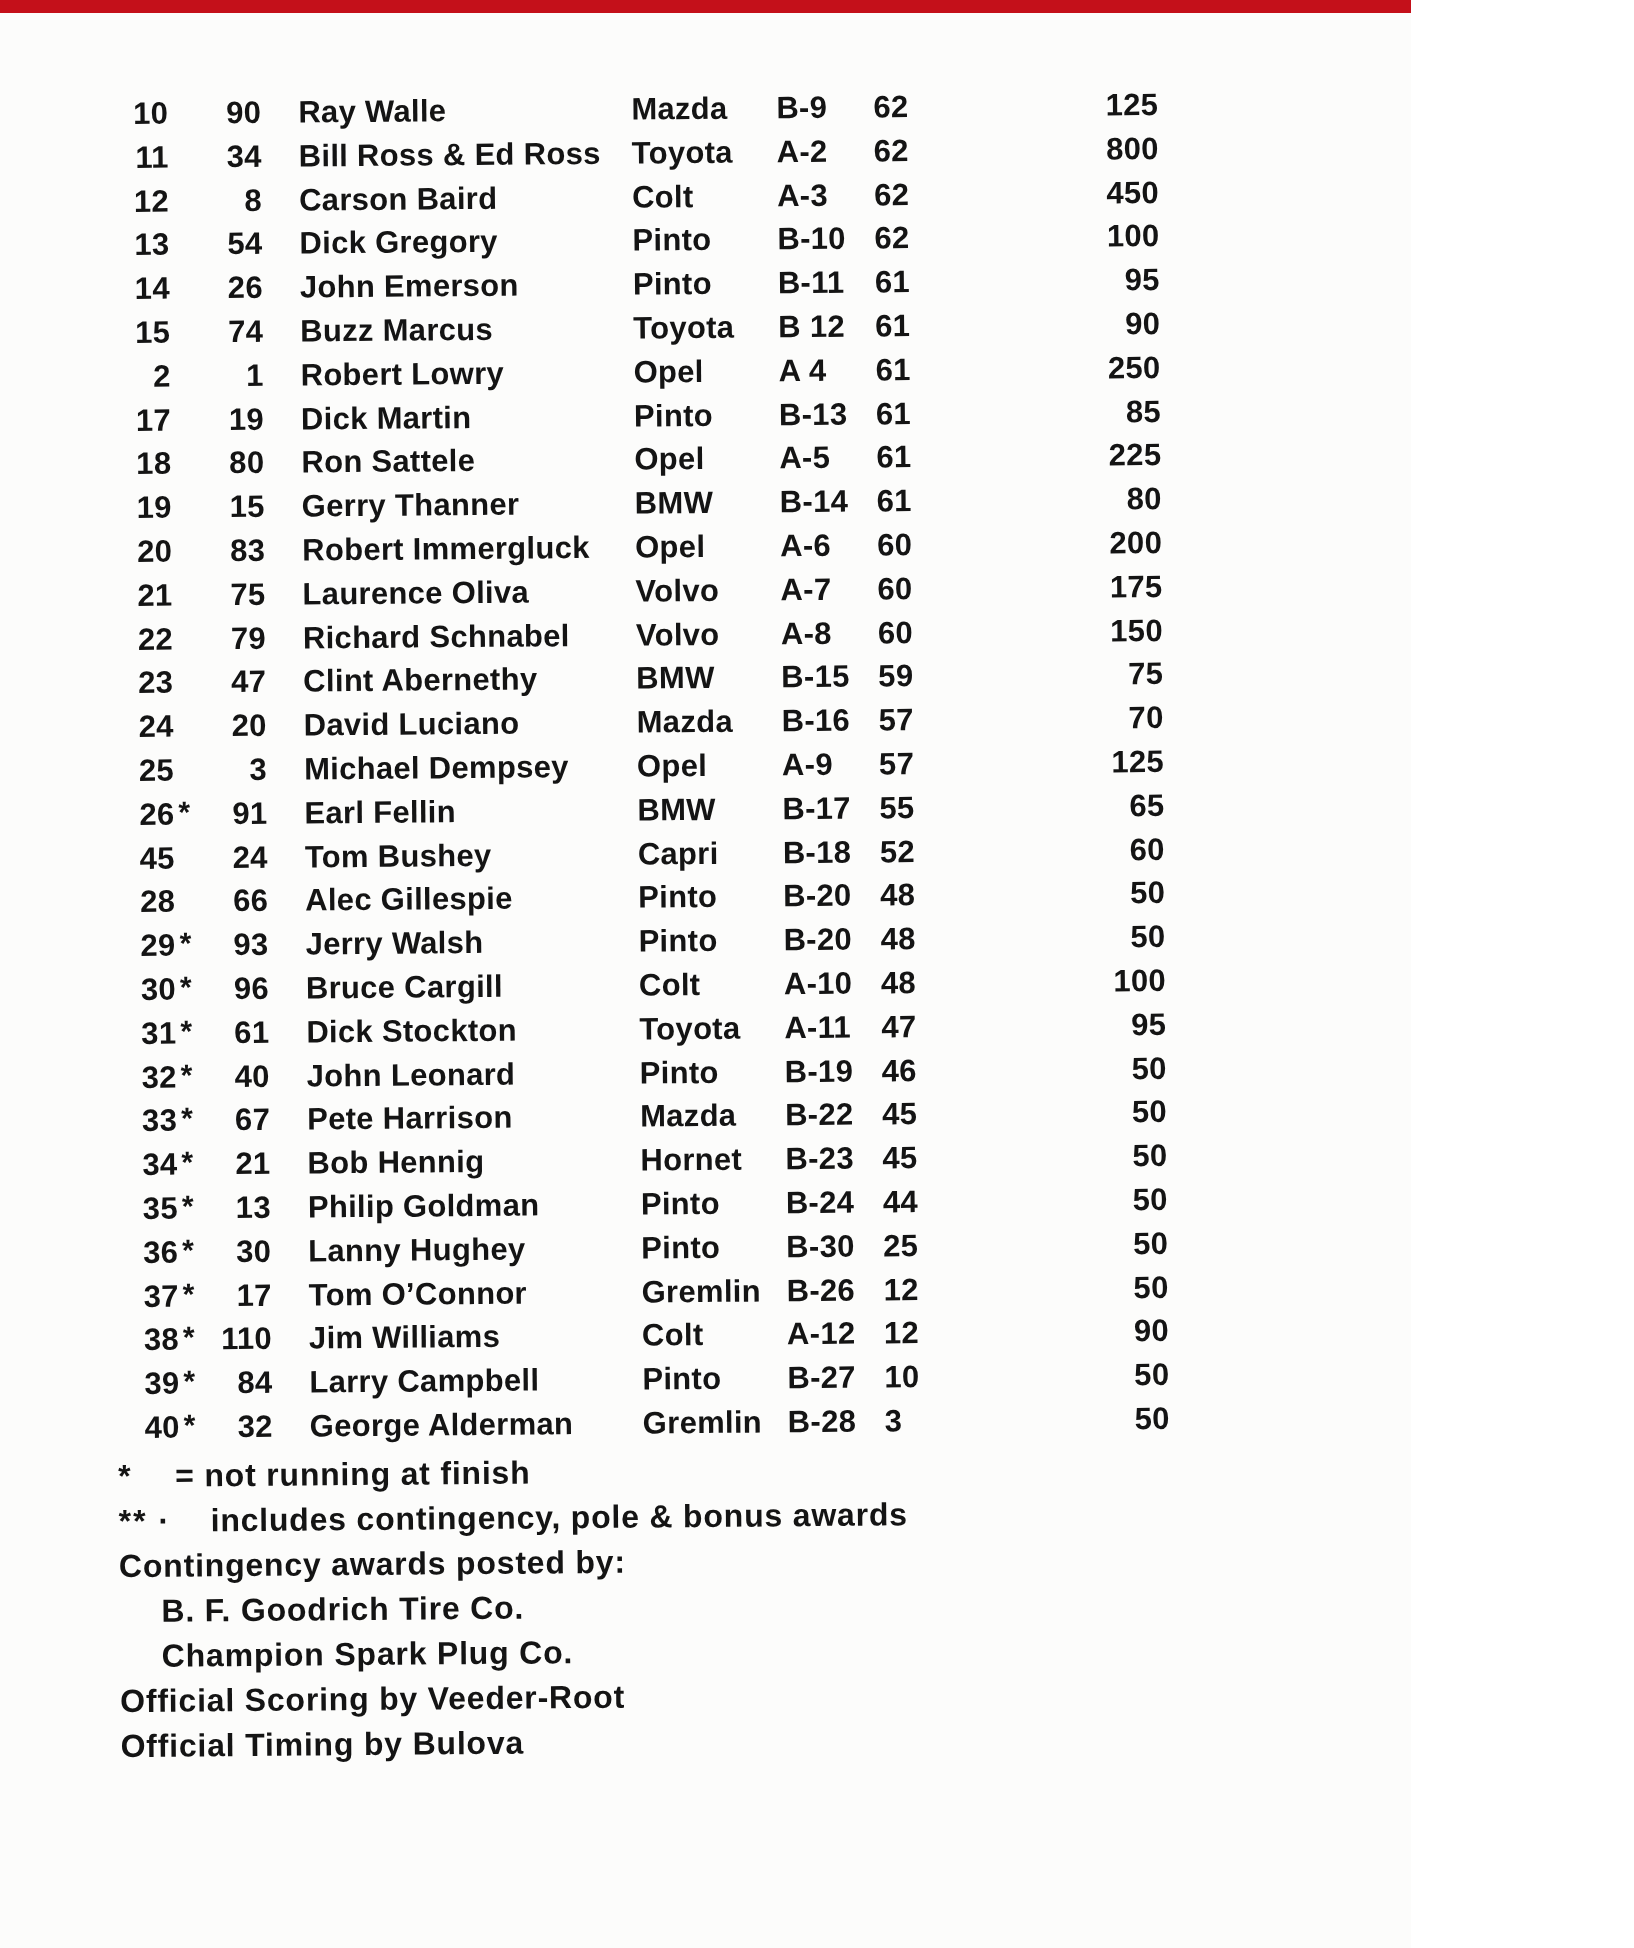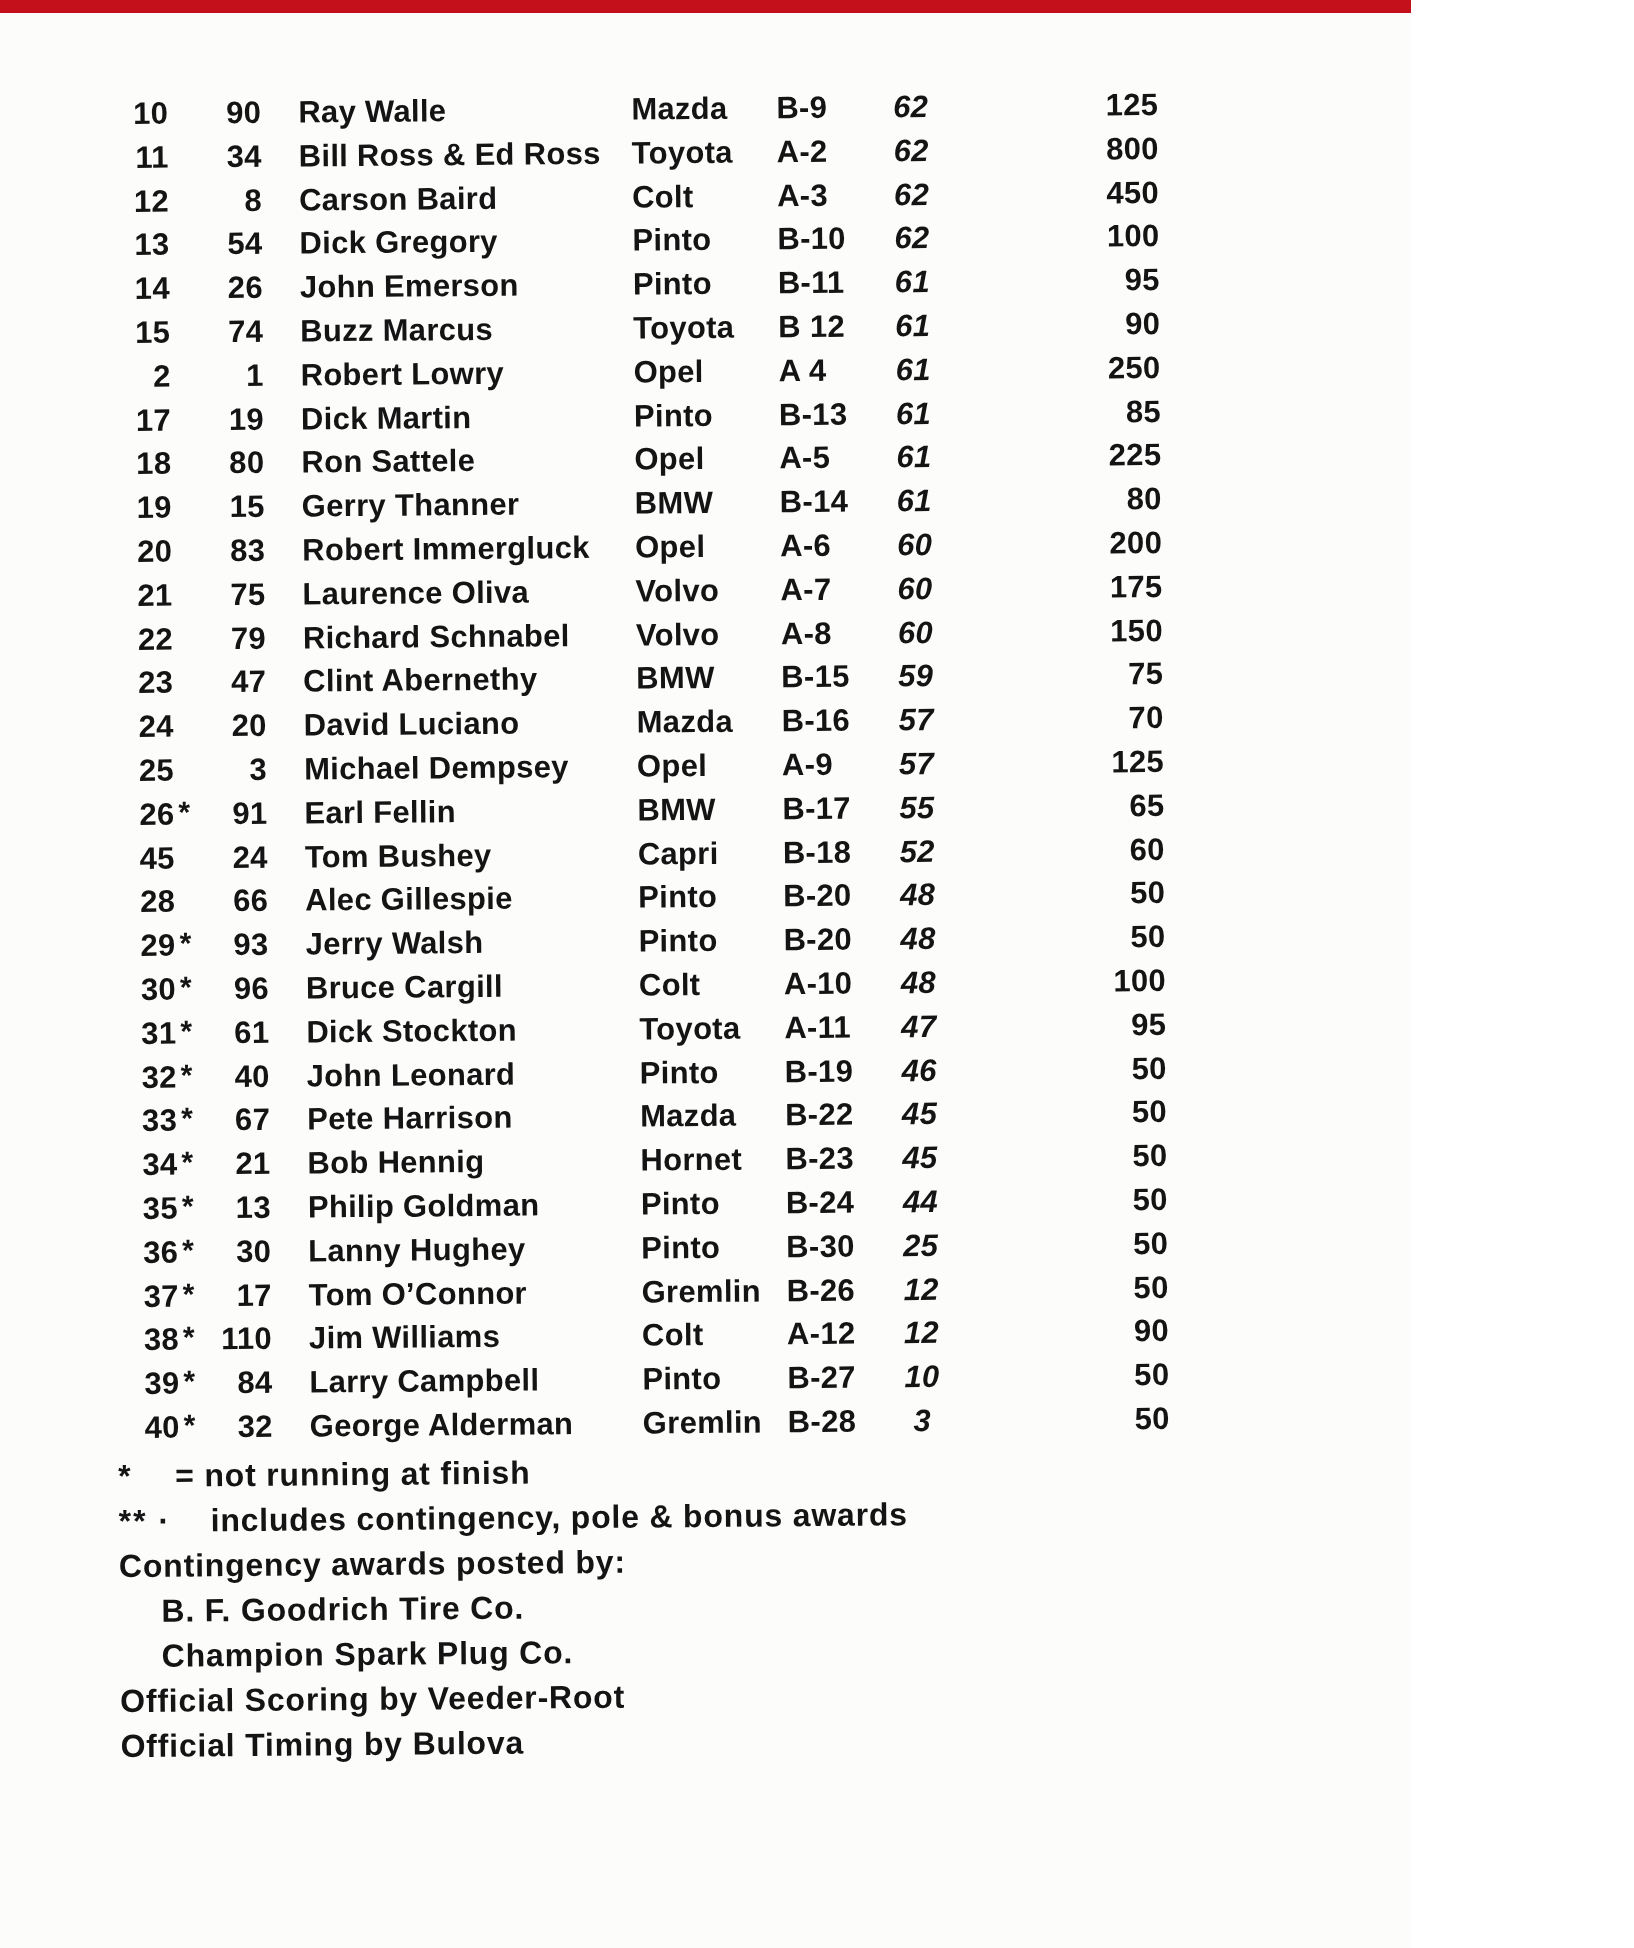--- a/index.html
+++ b/index.html
@@ -16,21 +16,21 @@
     display:grid;
     grid-template-columns:62px 93px 370px 145px 97px 75px 210px;
     padding-left:113px;height:43.8px;line-height:43.8px;
     font-size:31px;letter-spacing:0.3px;white-space:nowrap;
   }
   .c{display:block;}
   .pos{text-align:right;position:relative;}
   .starmark{position:absolute;left:100%;top:-2px;padding-left:4px;font-size:30px;}
   .no{text-align:right;}
   .drv{padding-left:37px;}
-  .laps{text-align:center;font-style:italic;}
+  .laps{text-align:left;}
   .money{text-align:right;}
   .footnotes{position:absolute;top:1448px;left:113px;width:1300px;}
   .fn{display:flex;height:45px;line-height:45px;font-size:32px;
       letter-spacing:0.8px;white-space:nowrap;}
   .fn .m{flex:0 0 auto;}
   .fn-star .m{width:57px;}
   .fn-dstar .m{width:92px;letter-spacing:2px;}
   .fn-indent .t{padding-left:42px;}
   .pageno{position:absolute;left:1440px;top:1834px;
           font-size:58px;line-height:58px;font-weight:700;letter-spacing:2px;}

